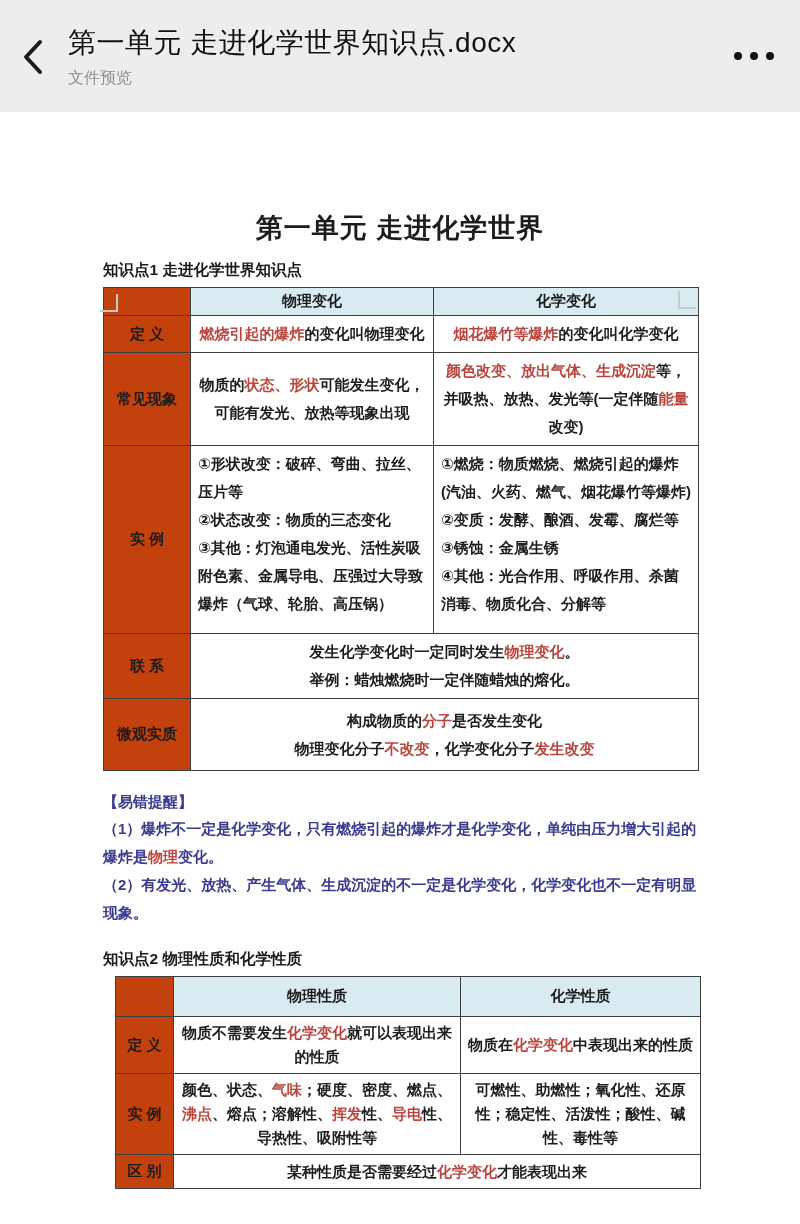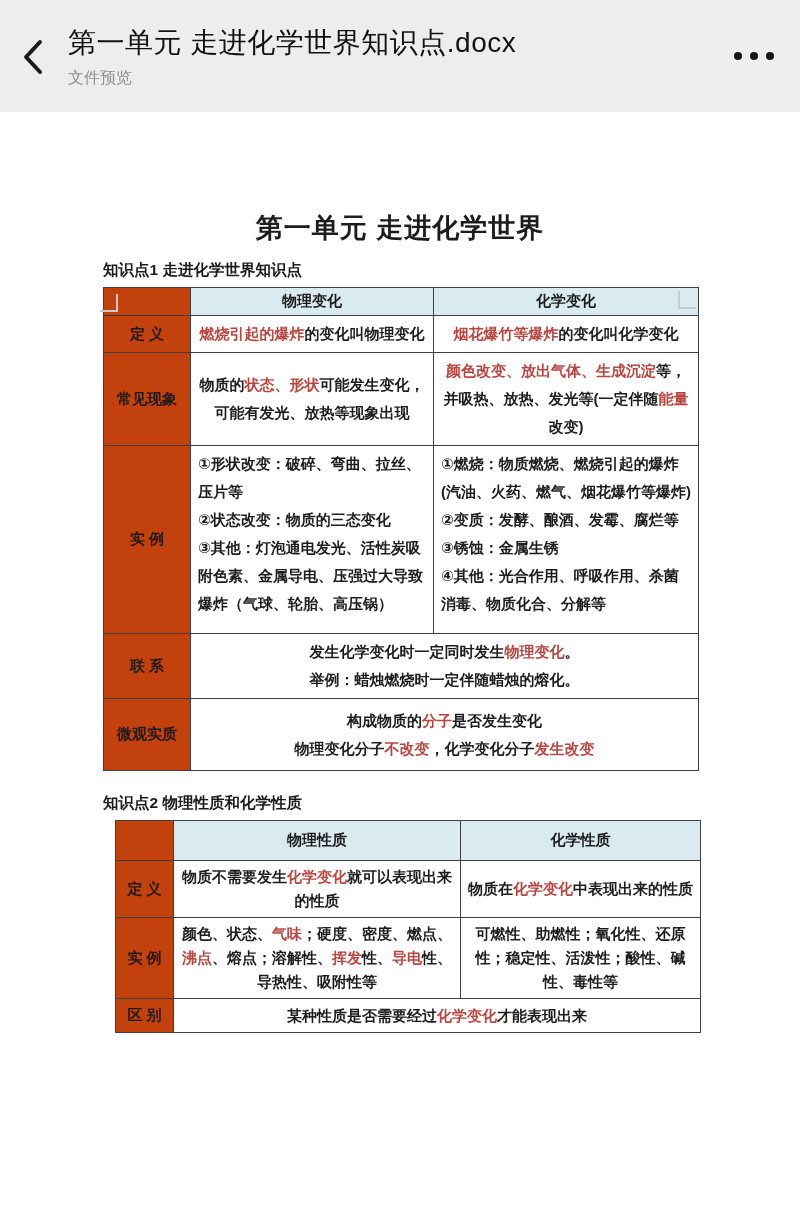--- a/index.html
+++ b/index.html
@@ -134,20 +134,25 @@
 举例：蜡烛燃烧时一定伴随蜡烛的熔化。</span></td>
     </tr>
     <tr style="height:72px">
       <td class="lbl">微观实质</td>
       <td class="cell ac" colspan="2"><span>构成物质的</span><span class="c-red">分子</span><span>是否发生变化
 物理变化分子</span><span class="c-red">不改变</span><span>，化学变化分子</span><span class="c-red">发生改变</span></td>
     </tr>
   </tbody>
     </table>
 
+  <div class="tips">
+    <p class="tips-head">【易错提醒】</p>
+    <p><span>（1）爆炸不一定是化学变化，只有燃烧引起的爆炸才是化学变化，单纯由压力增大引起的爆炸是</span><span class="c-red">物理</span><span>变化。</span></p>
+    <p><span>（2）有发光、放热、产生气体、生成沉淀的不一定是化学变化，化学变化也不一定有明显现象。</span></p>
+  </div>
 
   <div class="kp-heading" style="margin-top:22px;">知识点2  物理性质和化学性质</div>
 
   <table class="kt2">
     <colgroup>
         <col style="width:58px">
         <col style="width:287px">
         <col style="width:240px">
       </colgroup>
     <tbody>

